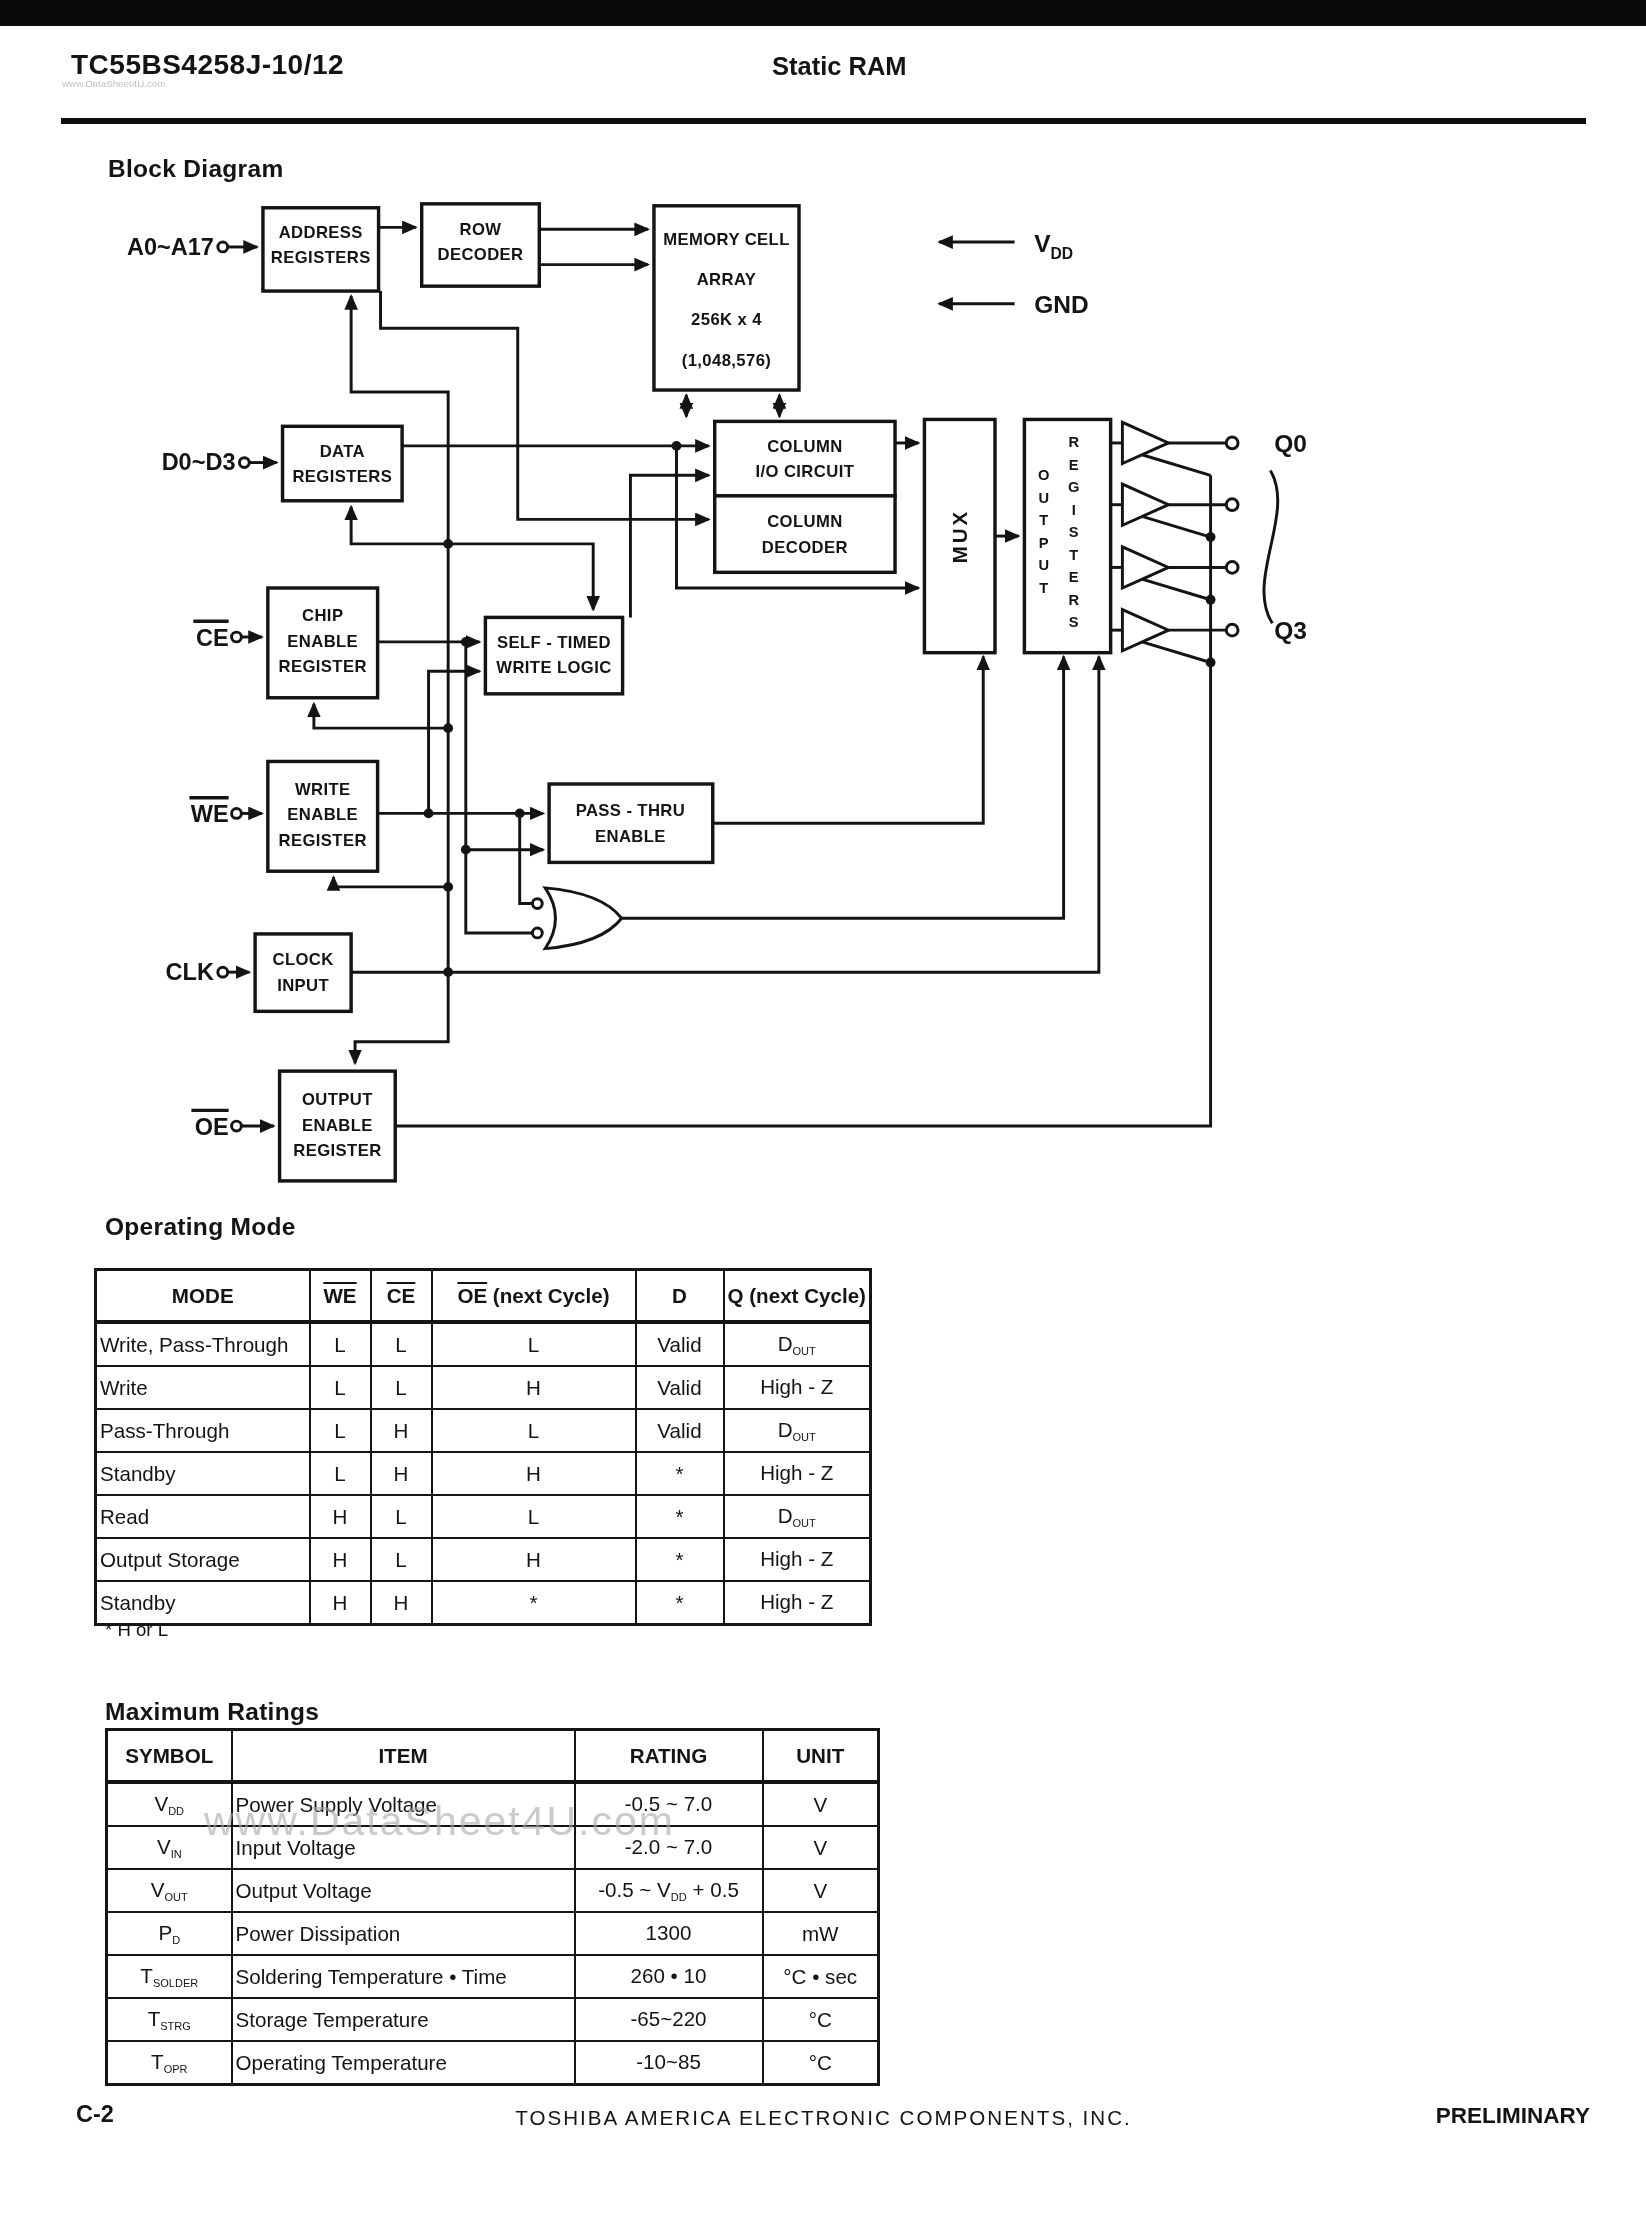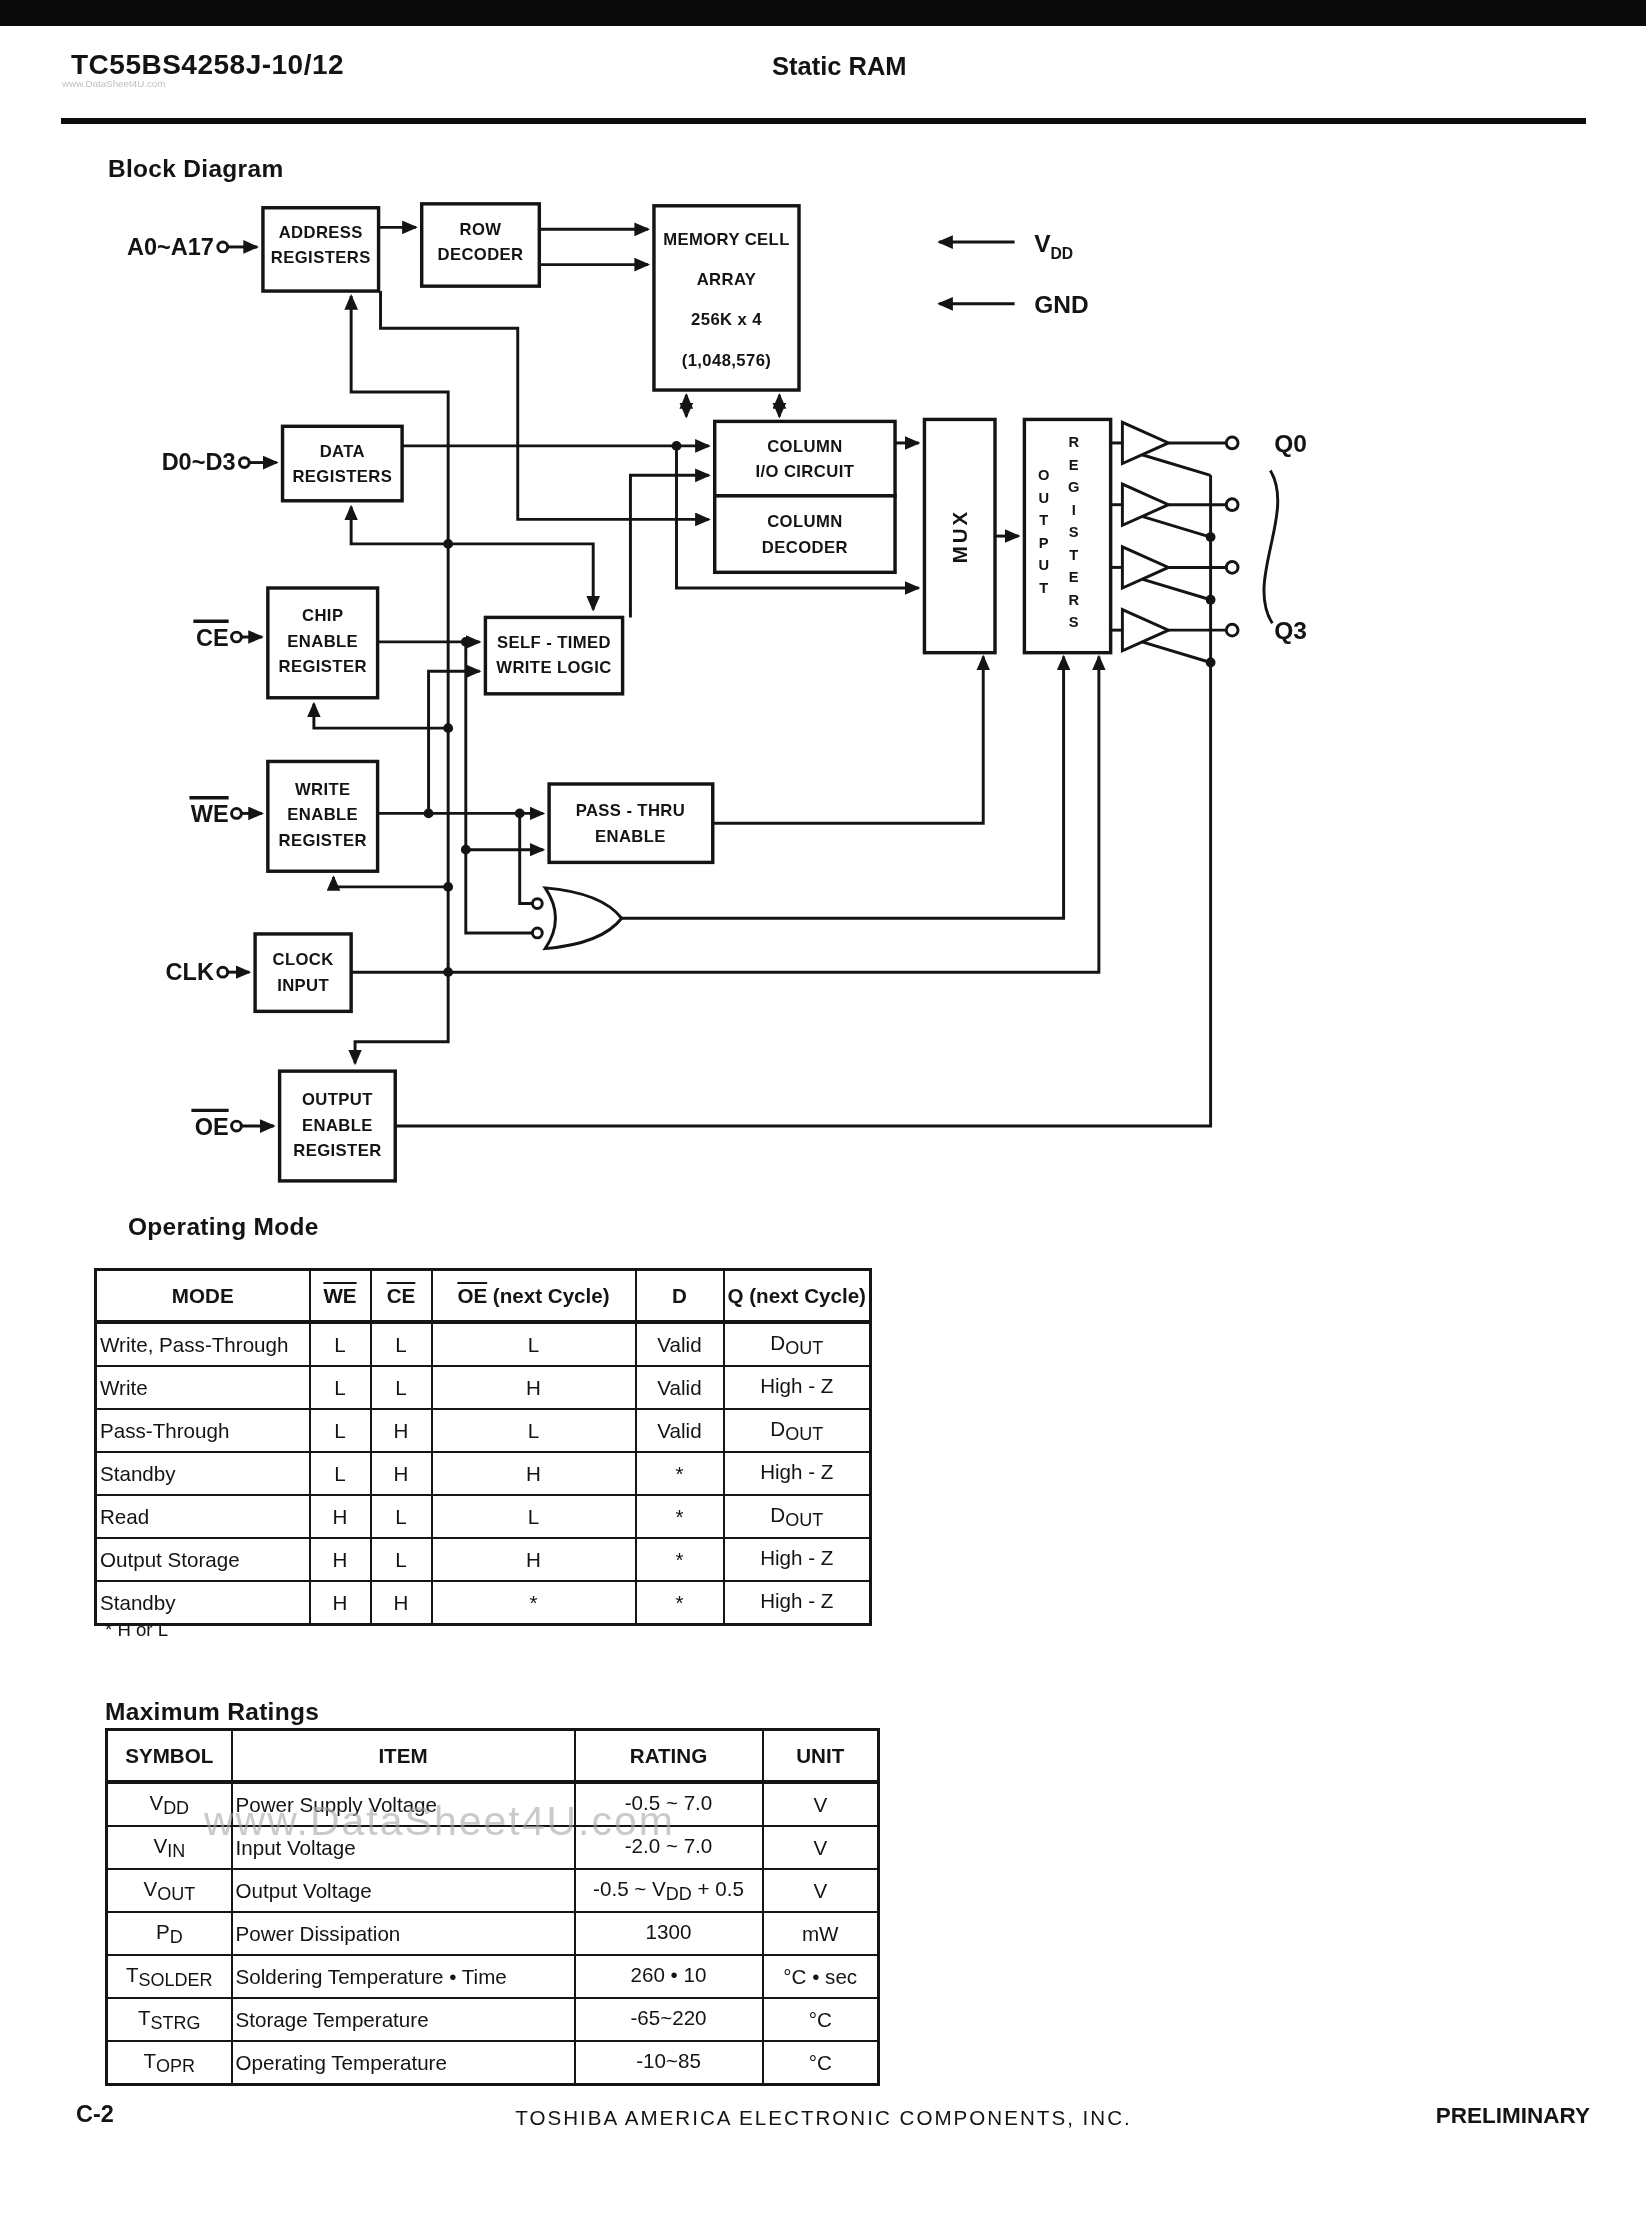--- a/index.html
+++ b/index.html
@@ -21,21 +21,21 @@
   #wm-large{left:204px;top:1798px;font-size:41px;color:#a8a8a8;opacity:.6;letter-spacing:2px;}
   
   table{border-collapse:collapse;table-layout:fixed;background:#fff;}
   .dtable{border:3.9px solid #151515;}
   .dtable th,.dtable td{border:2.9px solid #151515;font-size:20.6px;text-align:center;
       padding:0;overflow:hidden;white-space:nowrap;}
   .dtable th{font-weight:bold;border-bottom-width:4.9px;height:49px;}
   .dtable td{height:41px;}
   .dtable td.lft{text-align:left;padding-left:3px;}
   .ov{text-decoration:overline;}
-  sub.sb{font-size:18px;vertical-align:-3.9px;font-weight:inherit;}
+  sub.sb{font-size:11px;vertical-align:-3.9px;font-weight:inherit;}
   #footnote{left:105px;top:1619px;font-size:18.6px;}
   
   .vstack{position:absolute;font-size:14.7px;font-weight:bold;line-height:22.5px;
           text-align:center;width:23.5px;}
   
   svg text{font-family:"Liberation Sans",sans-serif;fill:#141414;}
   .boxlbl{font-size:17px;font-weight:bold;letter-spacing:.4px;text-anchor:middle;}
   .pinlbl{font-size:24px;font-weight:bold;text-anchor:end;}
   .pwrlbl{font-size:25px;font-weight:bold;}
 </style>
@@ -221,21 +221,21 @@
       <text class="pwrlbl" x="1055" y="319">GND</text>
 
       <text class="pwrlbl" x="1300" y="461">Q0</text>
       <text class="pwrlbl" x="1300" y="652">Q3</text>
     </g>
   </svg>
 
   <div class="vstack" style="left:1032px;top:464px;">O<br>U<br>T<br>P<br>U<br>T</div>
   <div class="vstack" style="left:1062px;top:431px;">R<br>E<br>G<br>I<br>S<br>T<br>E<br>R<br>S</div>
 
-  <div class="abs section-title" style="left:105px;top:1213px;margin-left:23px;">Operating Mode</div>
+  <div class="abs section-title" style="left:105px;top:1213px;">Operating Mode</div>
 
   <table class="dtable abs" style="left:94px;top:1268px;width:774px;">
     <colgroup>
         <col style="width:214px">
         <col style="width:61px">
         <col style="width:61px">
         <col style="width:204px">
         <col style="width:88px">
         <col style="width:147px">
       </colgroup>

